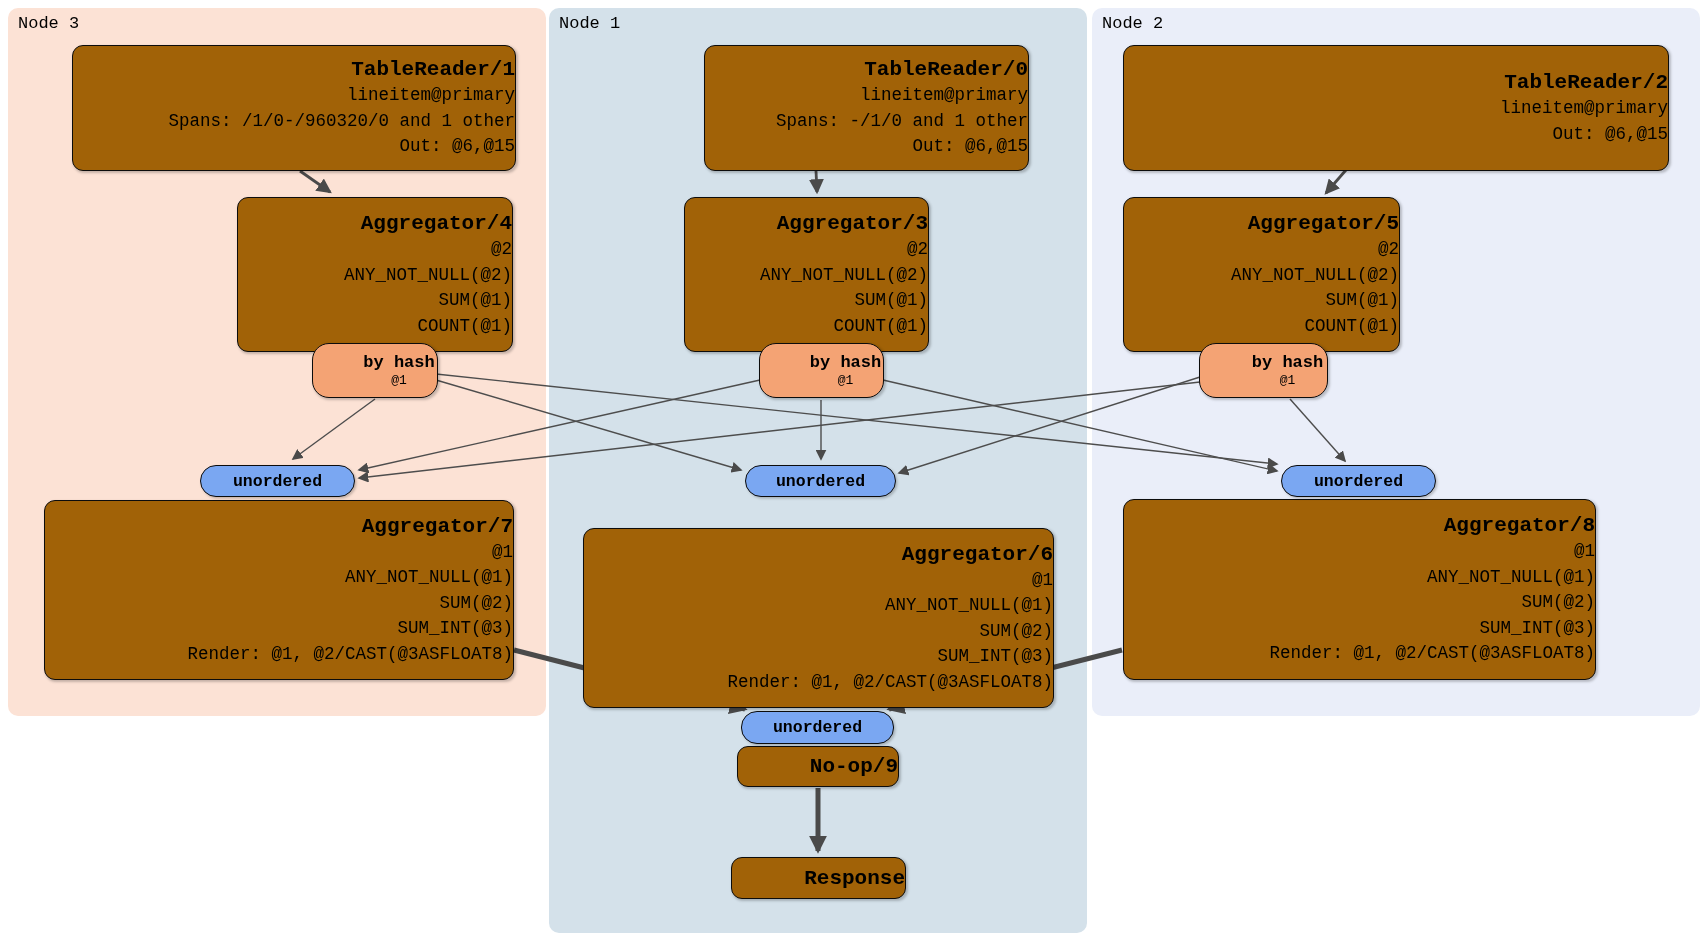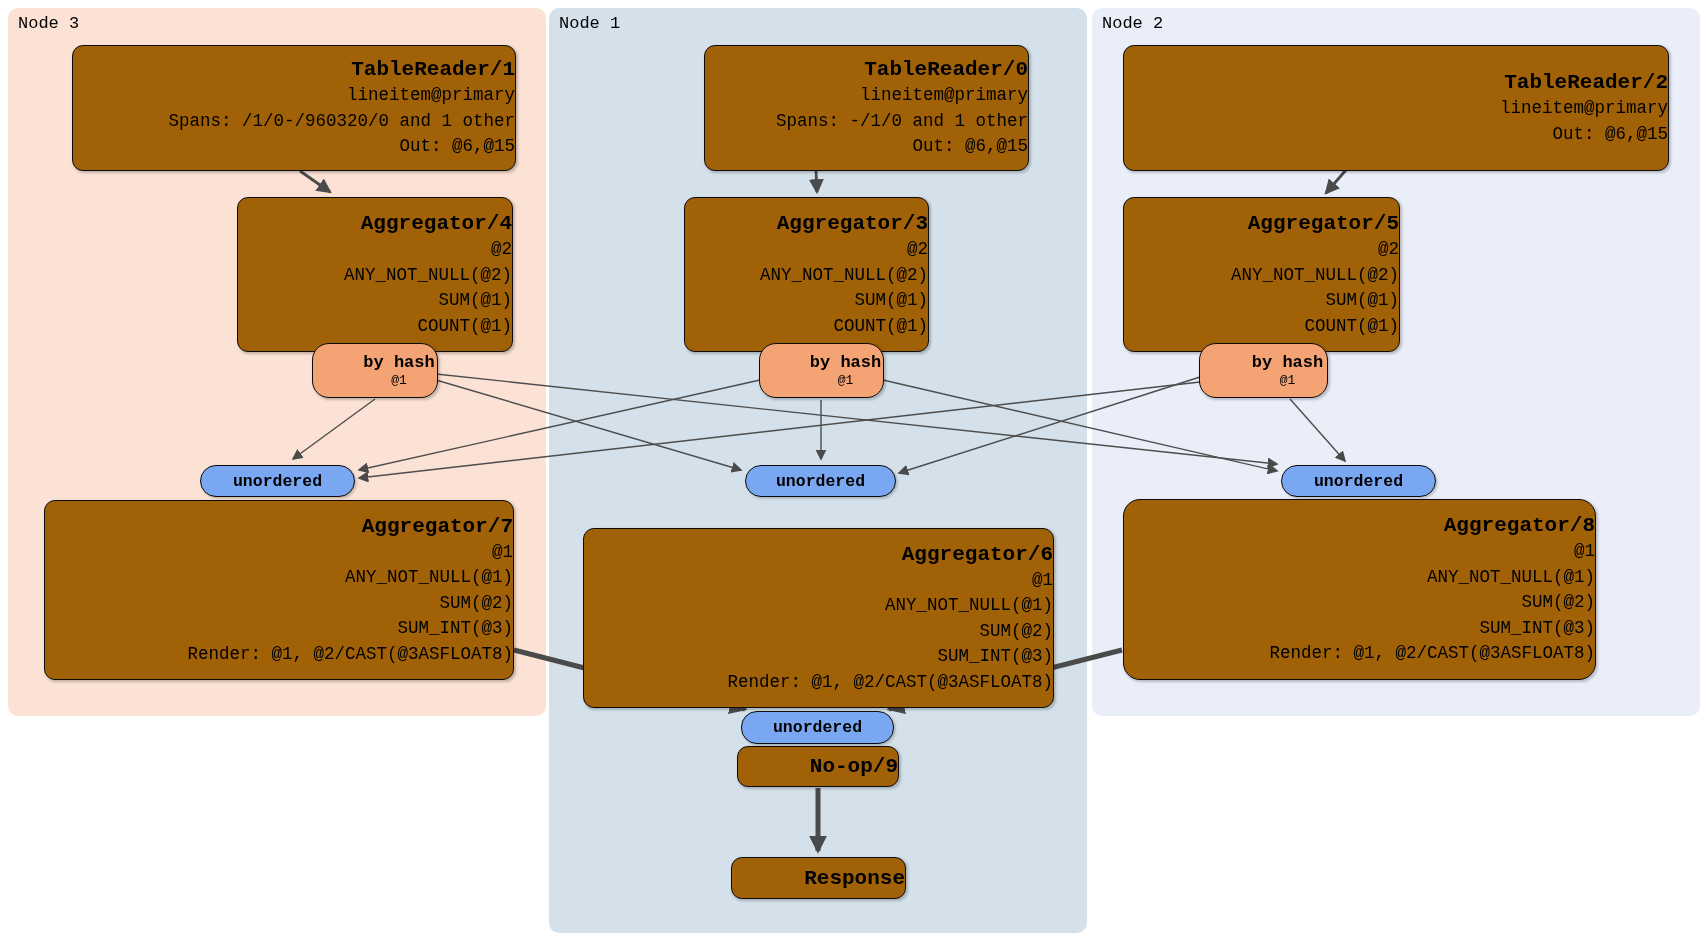--- a/index.html
+++ b/index.html
@@ -154,21 +154,21 @@
     <div class="line">SUM(@1)</div>
     <div class="line">COUNT(@1)</div>
   </div>
   <div class="pill-hash" style="left:1199px;top:343px;width:129px;height:55px;">
     <div class="l1">by hash</div>
     <div class="l2">@1</div>
   </div>
   <div class="pill-un" style="left:1281px;top:465px;width:155px;height:32px;">
     <span>unordered</span>
   </div>
-  <div class="box" style="left:1123px;top:499px;width:473px;height:181px;border-radius:17px;">
+  <div class="box" style="left:1123px;top:499px;width:473px;height:181px;">
     <div class="title">Aggregator/8</div>
     <div class="line">@1</div>
     <div class="line">ANY_NOT_NULL(@1)</div>
     <div class="line">SUM(@2)</div>
     <div class="line">SUM_INT(@3)</div>
     <div class="line">Render: @1, @2/CAST(@3ASFLOAT8)</div>
   </div>
 
   <div class="pill-un" style="left:741px;top:711px;width:153px;height:33px;">
     <span>unordered</span>

